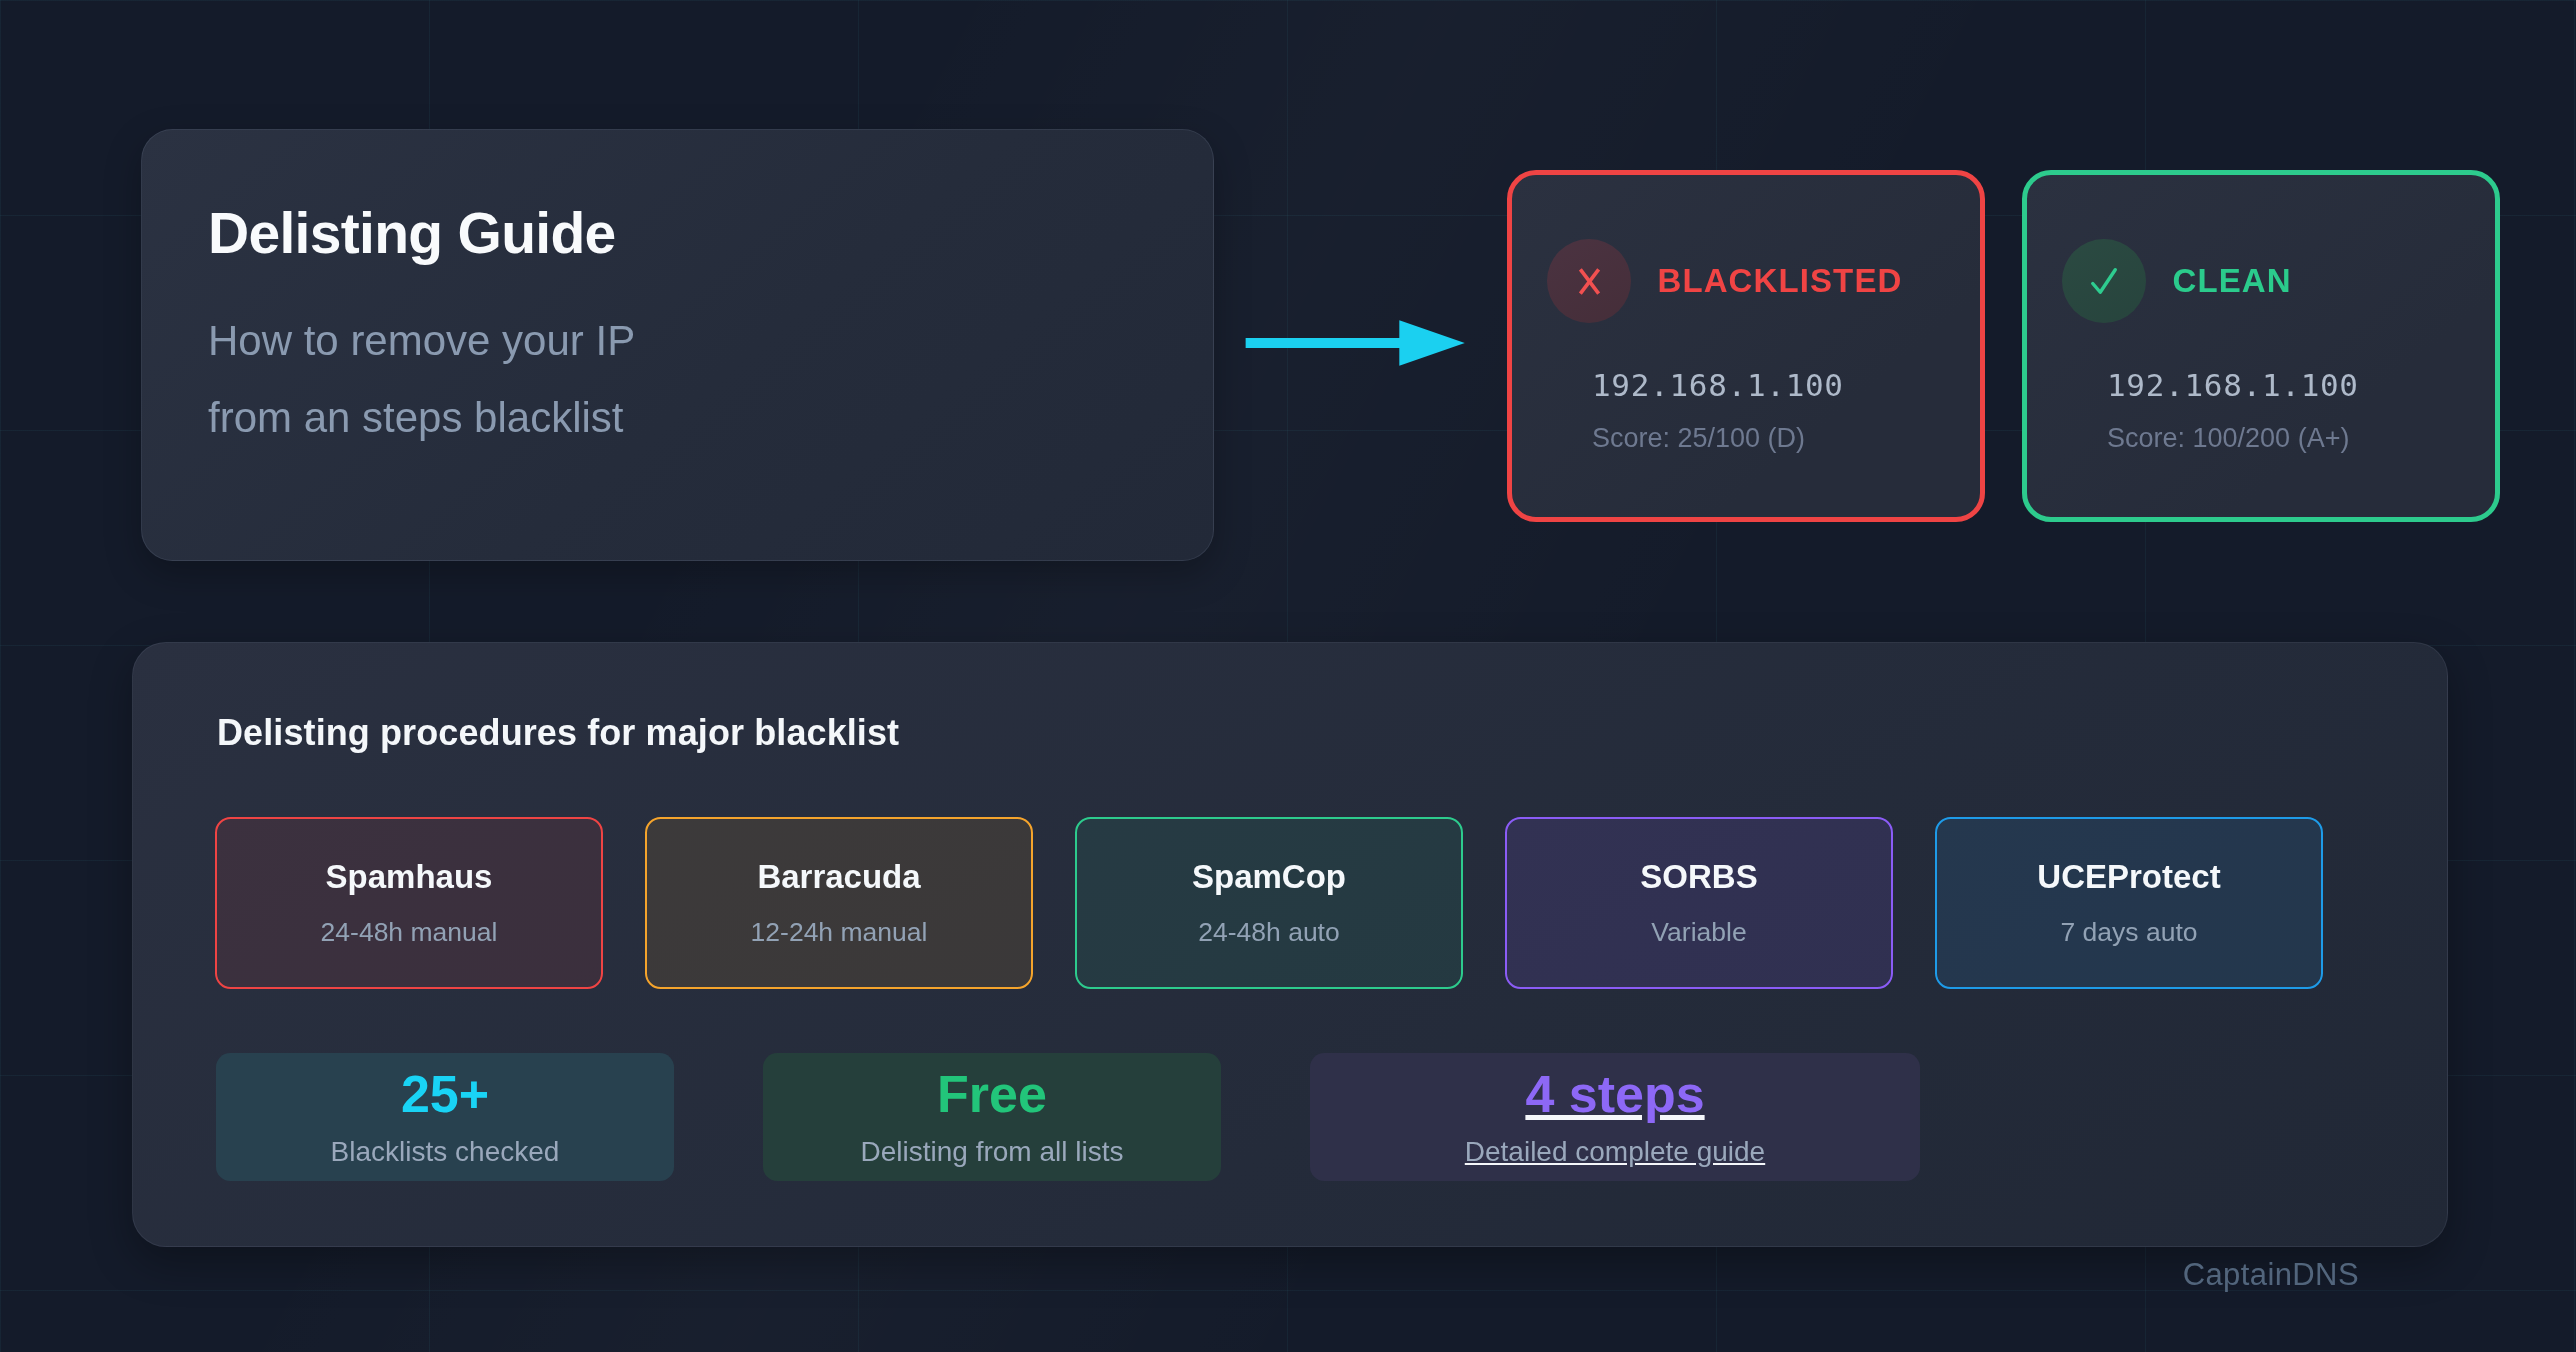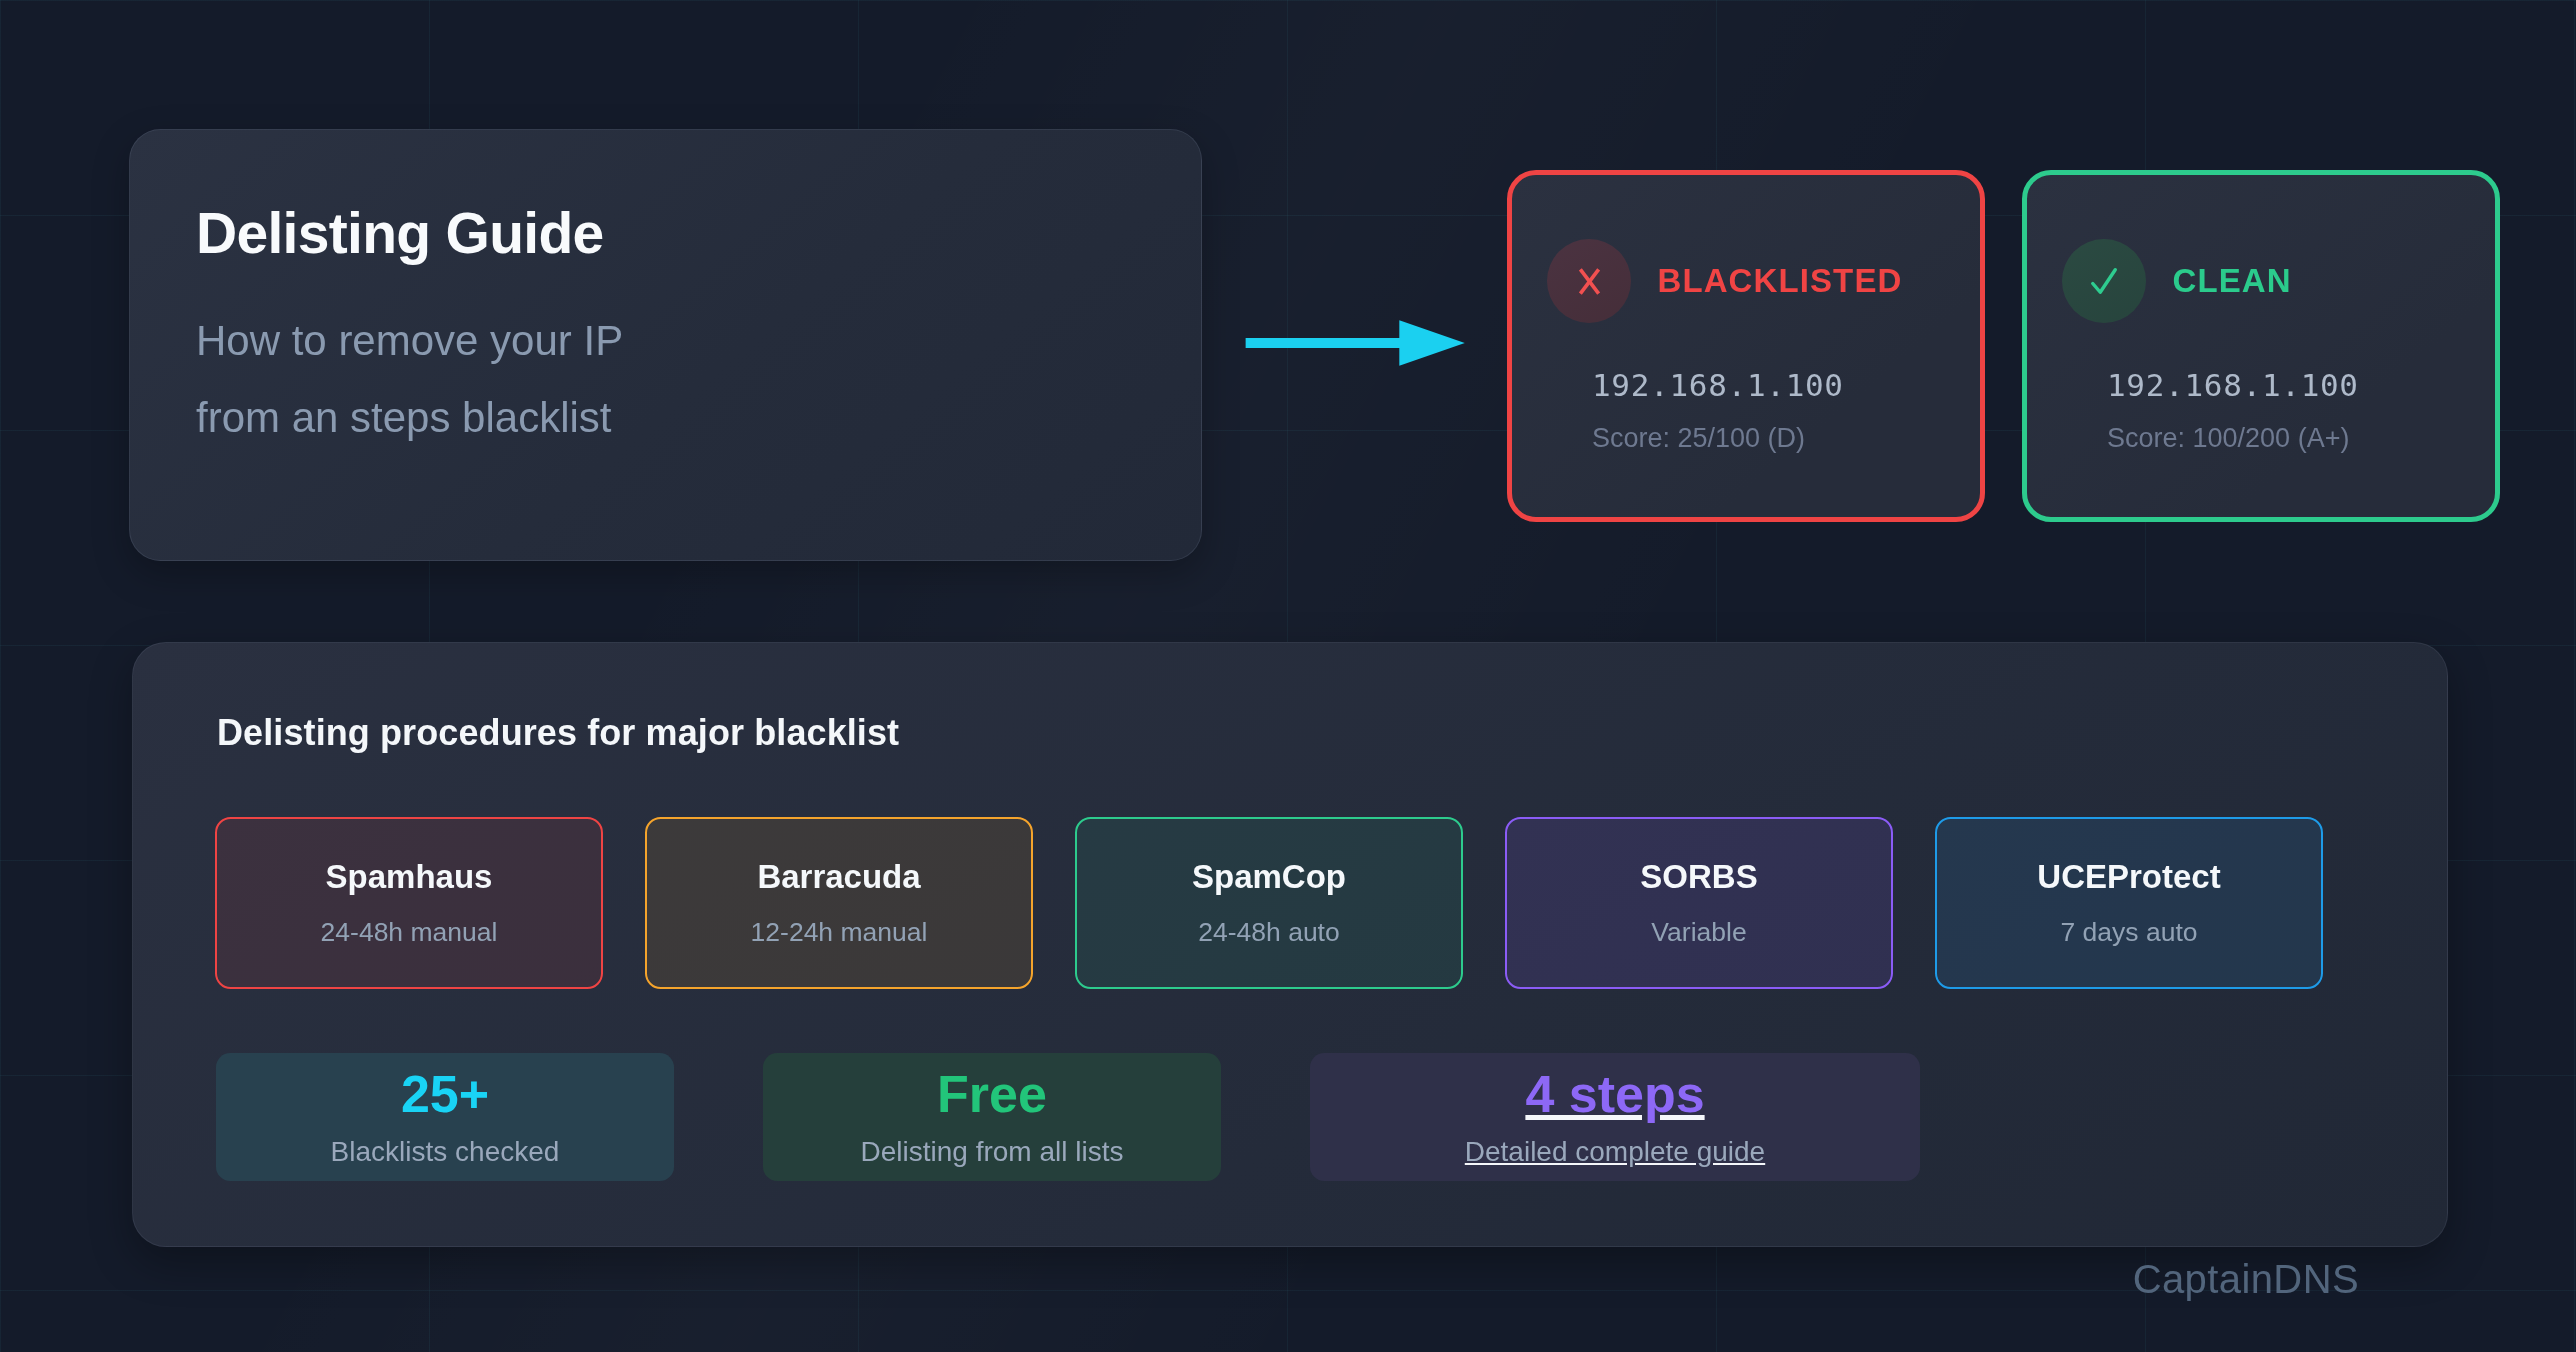--- a/index.html
+++ b/index.html
@@ -20,21 +20,21 @@
     pointer-events: none;
   }
   .sheen {
     position: absolute; inset: 0;
     background: linear-gradient(118deg, transparent 28%, rgba(255,255,255,0.020) 44%, transparent 62%);
     pointer-events: none;
   }
 
   
   .hero-card {
-    position: absolute; left: 129px; top: 129px; width: 1073px; height: 432px;
+    position: absolute; left: 141px; top: 129px; width: 1073px; height: 432px;
     border-radius: 31.5px;
     background: linear-gradient(140deg, #2b3242 0%, #252c3b 55%, #222938 100%);
     border: 1.4px solid rgba(151,166,189,0.14);
     padding: 72px 57px 16px 66px;
     box-shadow: 0 13px 36px rgba(0,0,0,0.25);
   }
   .hero-title {
     font-size: 57px; font-weight: bold; letter-spacing: -0.7px; color: #f8fafc;
     line-height: 1.1;
   }
@@ -116,21 +116,21 @@
   .stat-label { margin-top: 18.6px; font-size: 28px; color: #9aa8bc; line-height: 1; }
   .stat-checked  { background: #28414f; }
   .stat-checked .stat-value { color: #19d3f5; }
   .stat-free     { background: #253f3b; }
   .stat-free .stat-value { color: #22c57a; }
   .stat-steps    { width: 610px; background: #2f3049; text-decoration: underline; }
   .stat-steps .stat-value { color: #8d68f6; }
 
   .brand {
     position: absolute; right: 217px; top: 1257px;
-    font-size: 40px; color: #52657c; letter-spacing: 0.4px;
+    font-size: 31px; color: #52657c; letter-spacing: 0.4px;
   }
 </style>
 </head>
 <body>
 
 <div class="grid-overlay"></div>
 <div class="sheen"></div>
 
 <div class="hero-card">
   <div class="hero-title">Delisting Guide</div>

